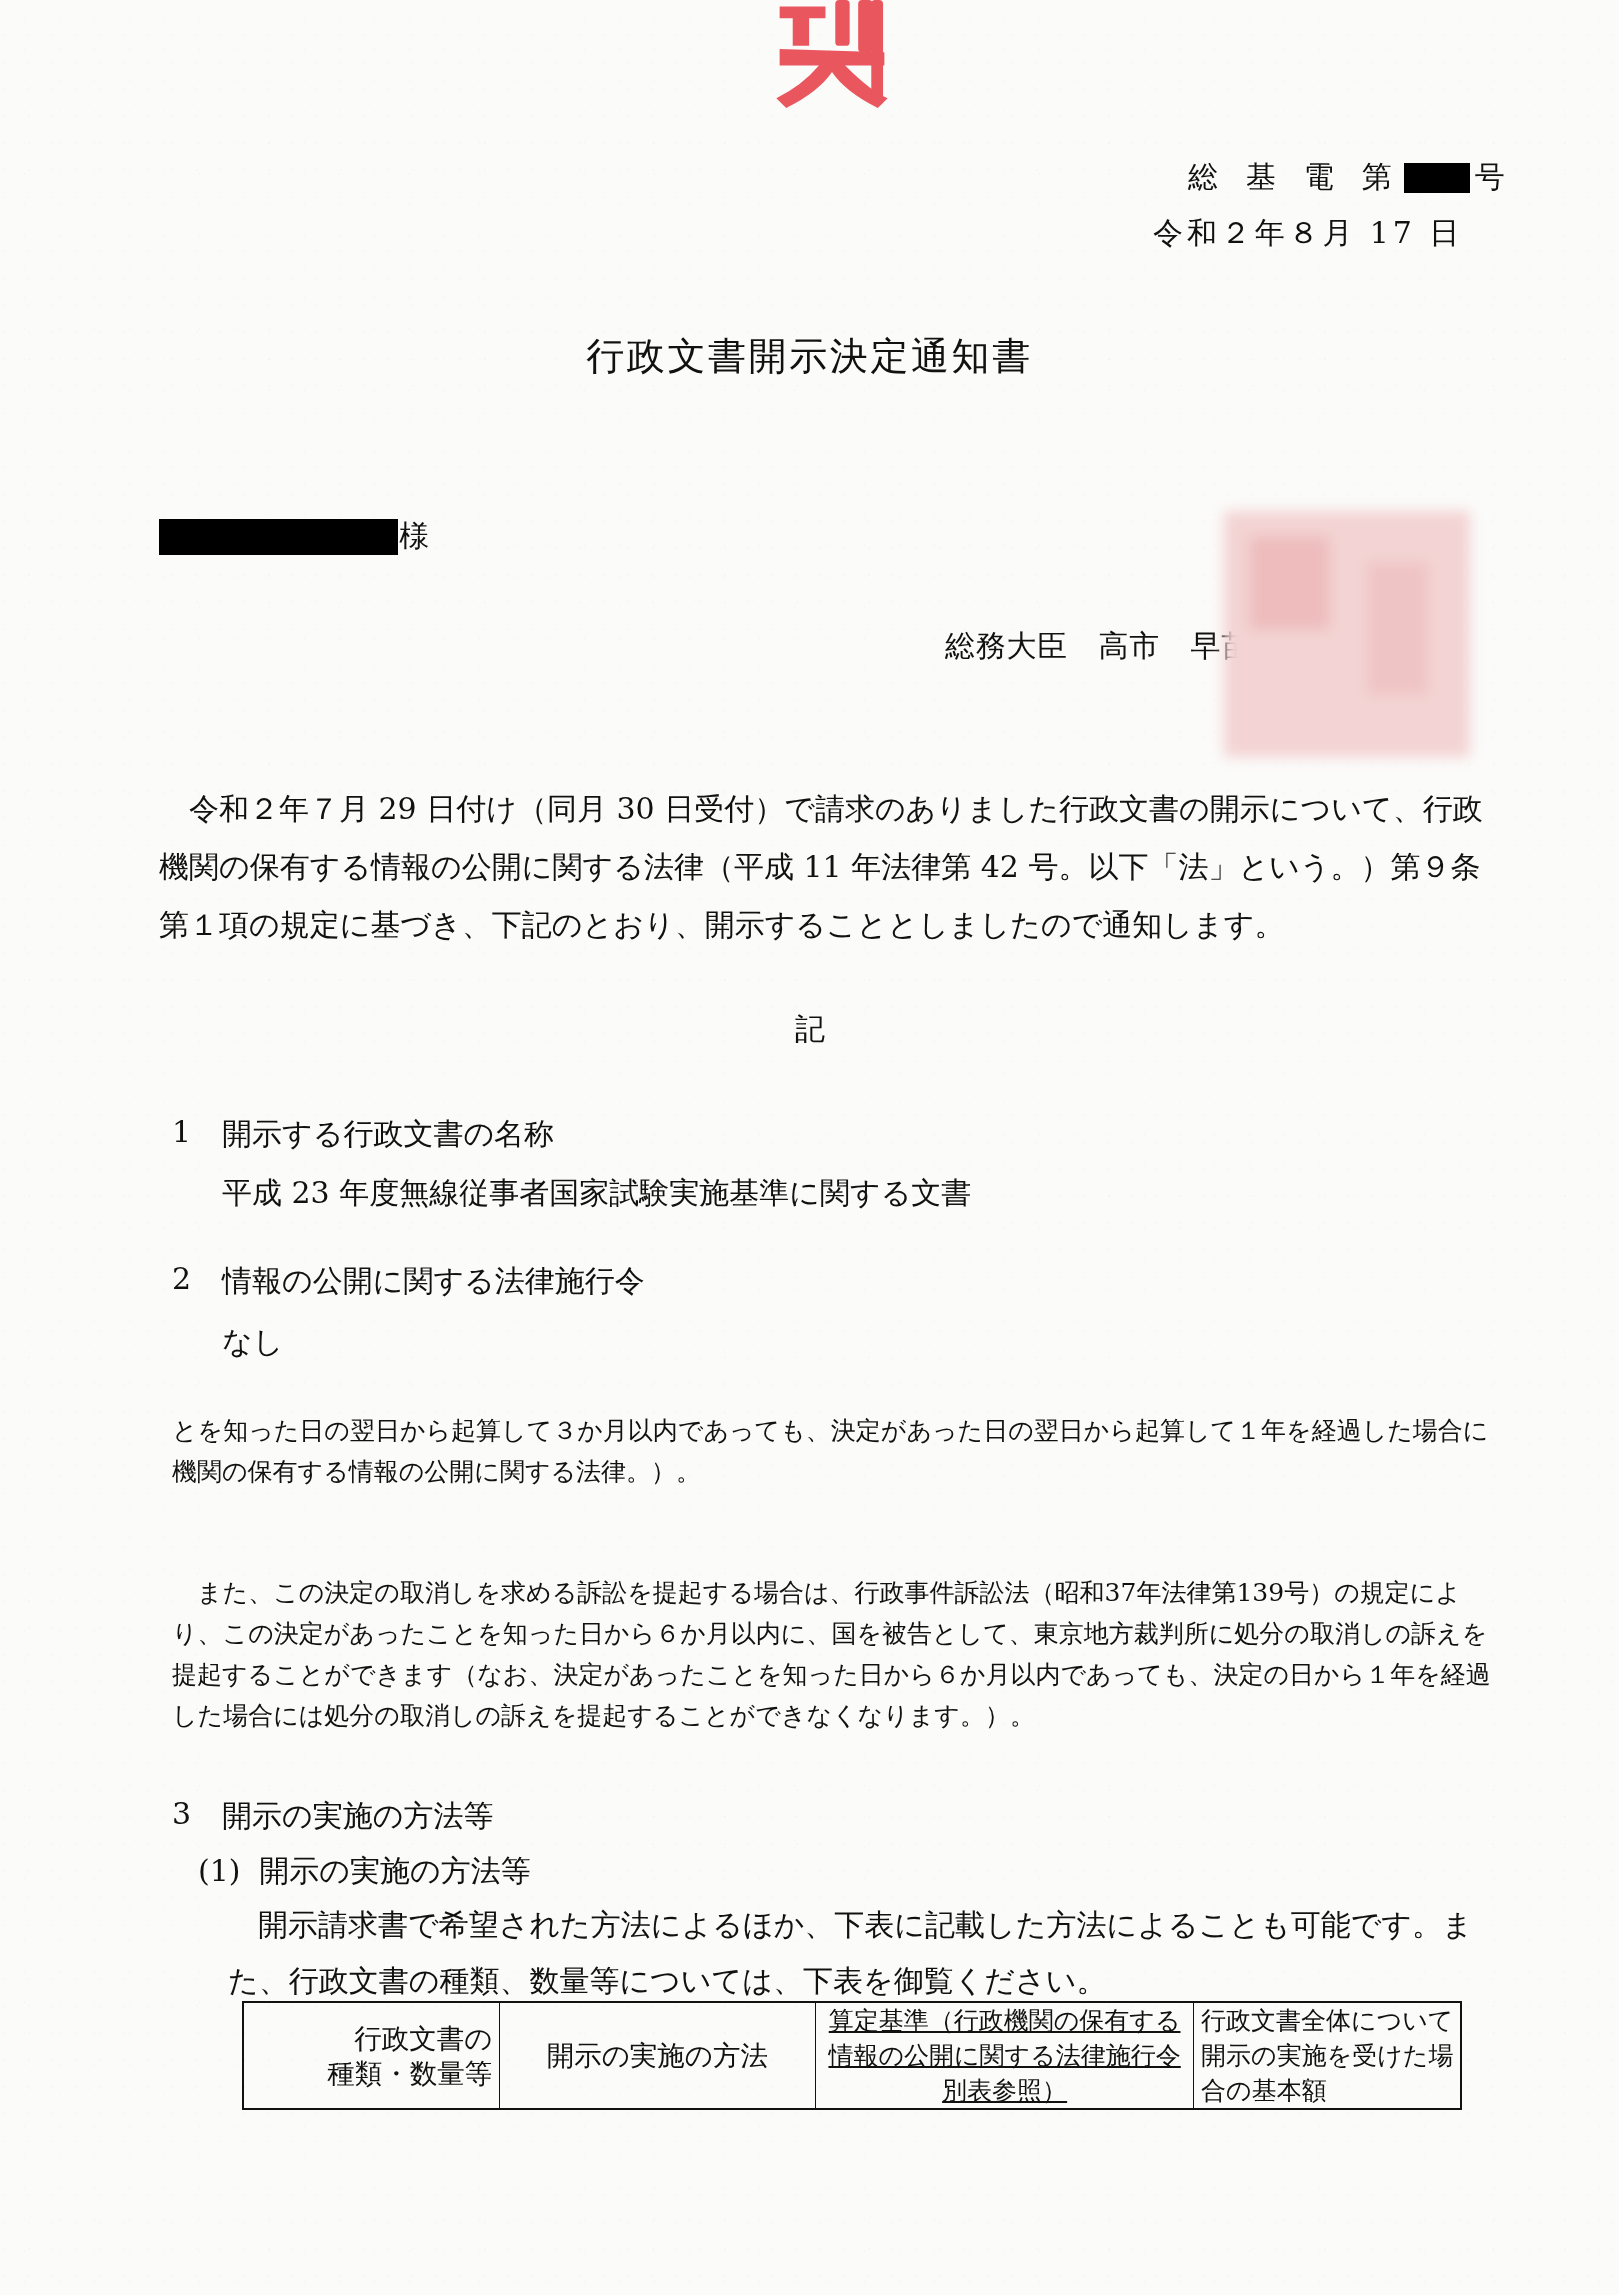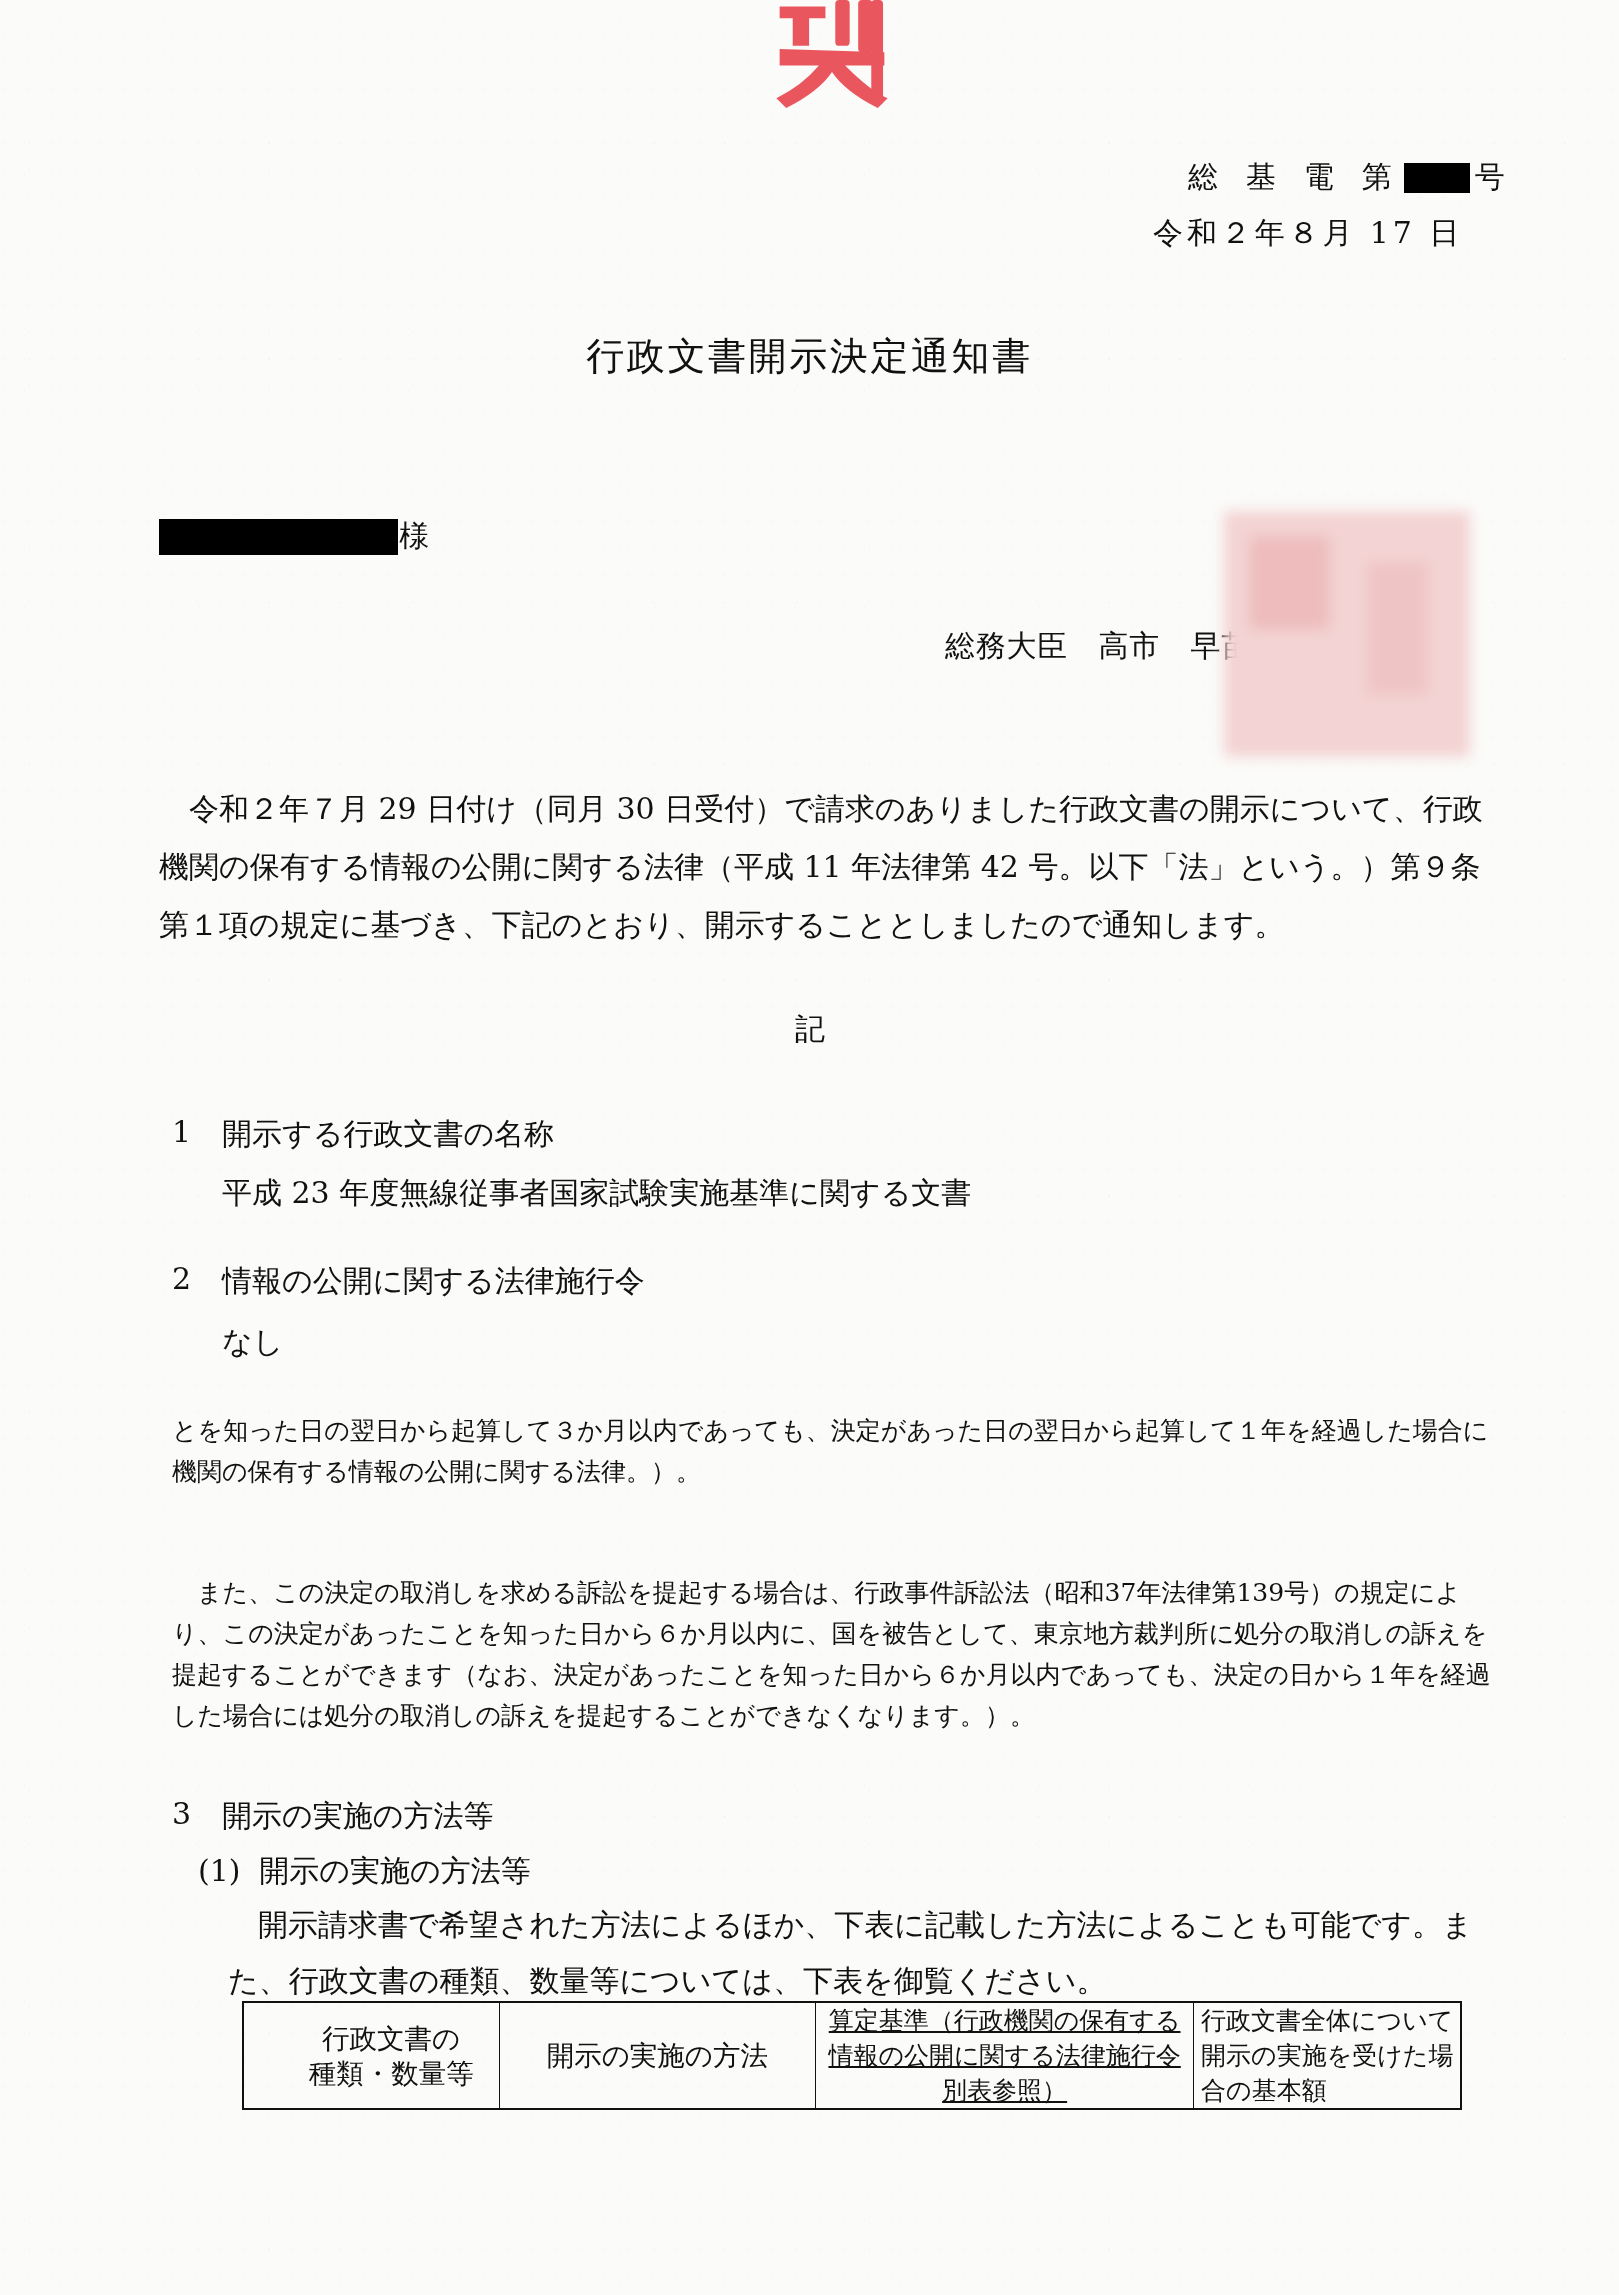--- a/index.html
+++ b/index.html
@@ -149,21 +149,21 @@
       border-collapse: collapse;
       border: 2px solid #111;
     }
     .fee-table td {
       border: 1.3px solid #111;
       vertical-align: middle;
       padding: 0 6.6px;
       font-size: 25px;
       line-height: 35px;
     }
-    .fee-table td.c1 { width: 210px; text-align: center; font-size: 27.5px; padding-left: 46px; }
+    .fee-table td.c1 { width: 210px; text-align: right; font-size: 27.5px; padding-left: 46px; }
     .fee-table td.c2 { width: 318px; text-align: center; font-size: 27.5px; }
     .fee-table td.c3 { width: 367px; text-align: center; text-decoration: underline; }
     .fee-table td.c4 { text-align: left; border-radius: 9px; }
     .fee-table td .l { display: block; white-space: nowrap; }
   </style>
 </head>
 <body>
 
 <div class="page-noise"></div>
 

